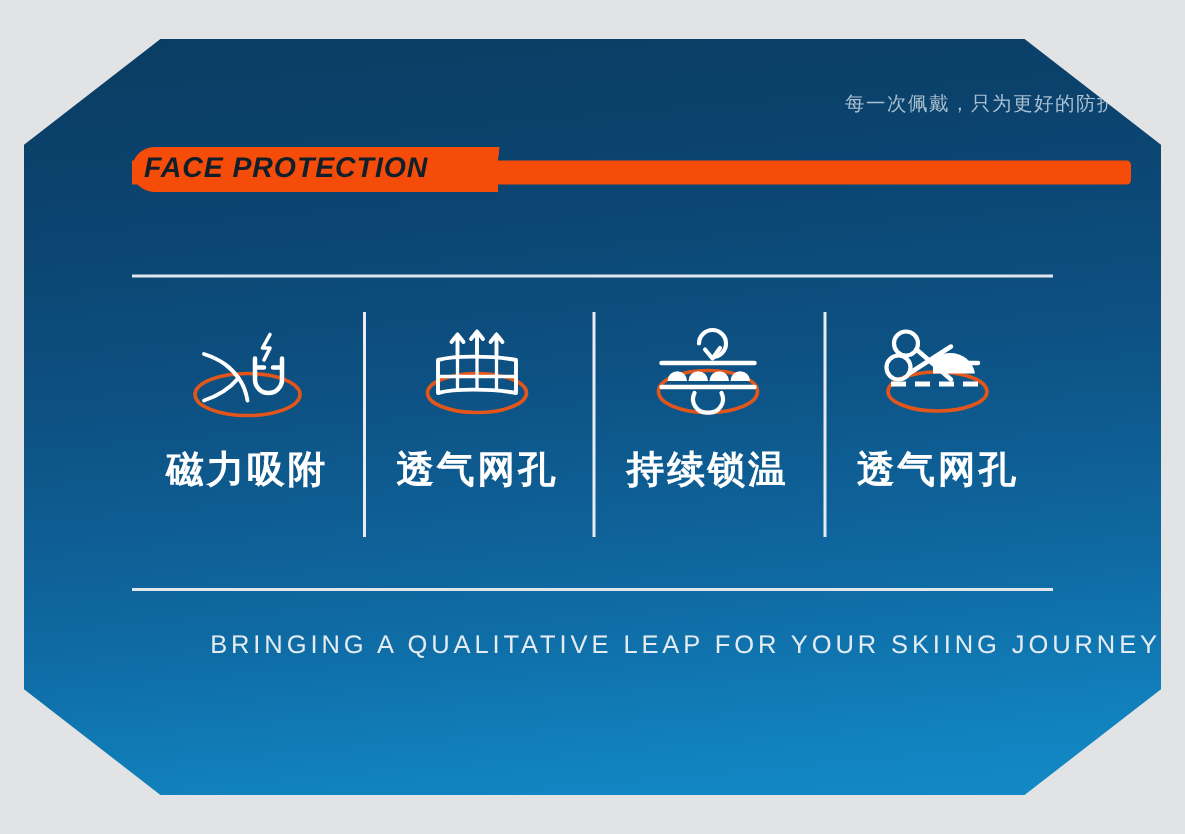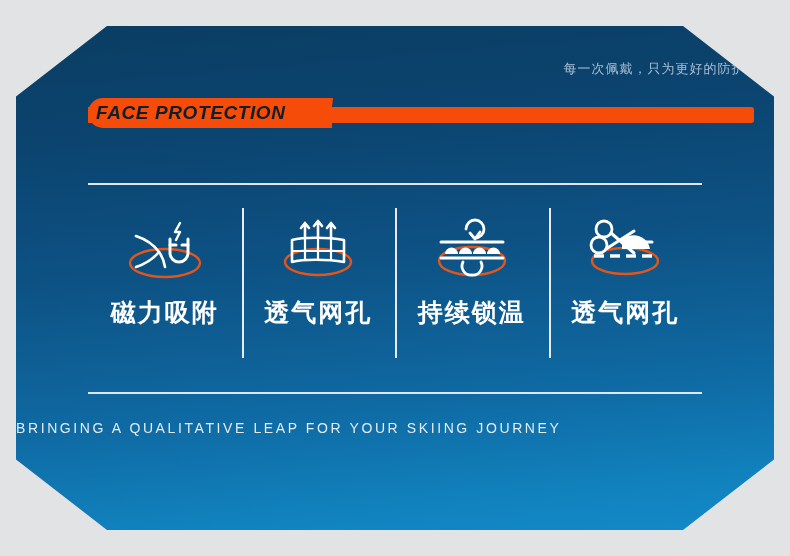--- a/index.html
+++ b/index.html
@@ -155,23 +155,23 @@
     letter-spacing: 2px;
     white-space: nowrap;
   }
 
   
   .tagline {
     position: absolute;
     left: 0;
     right: 0;
     top: 394px;
-    text-align: left;
+    text-align: right;
     color: #e4ecf2;
-    font-size: 14px;
+    font-size: 17px;
     letter-spacing: 2.6px;
     white-space: nowrap;
   }
 </style>
 </head>
 <body>
 
 <div class="stage">
 
   <div class="card">

